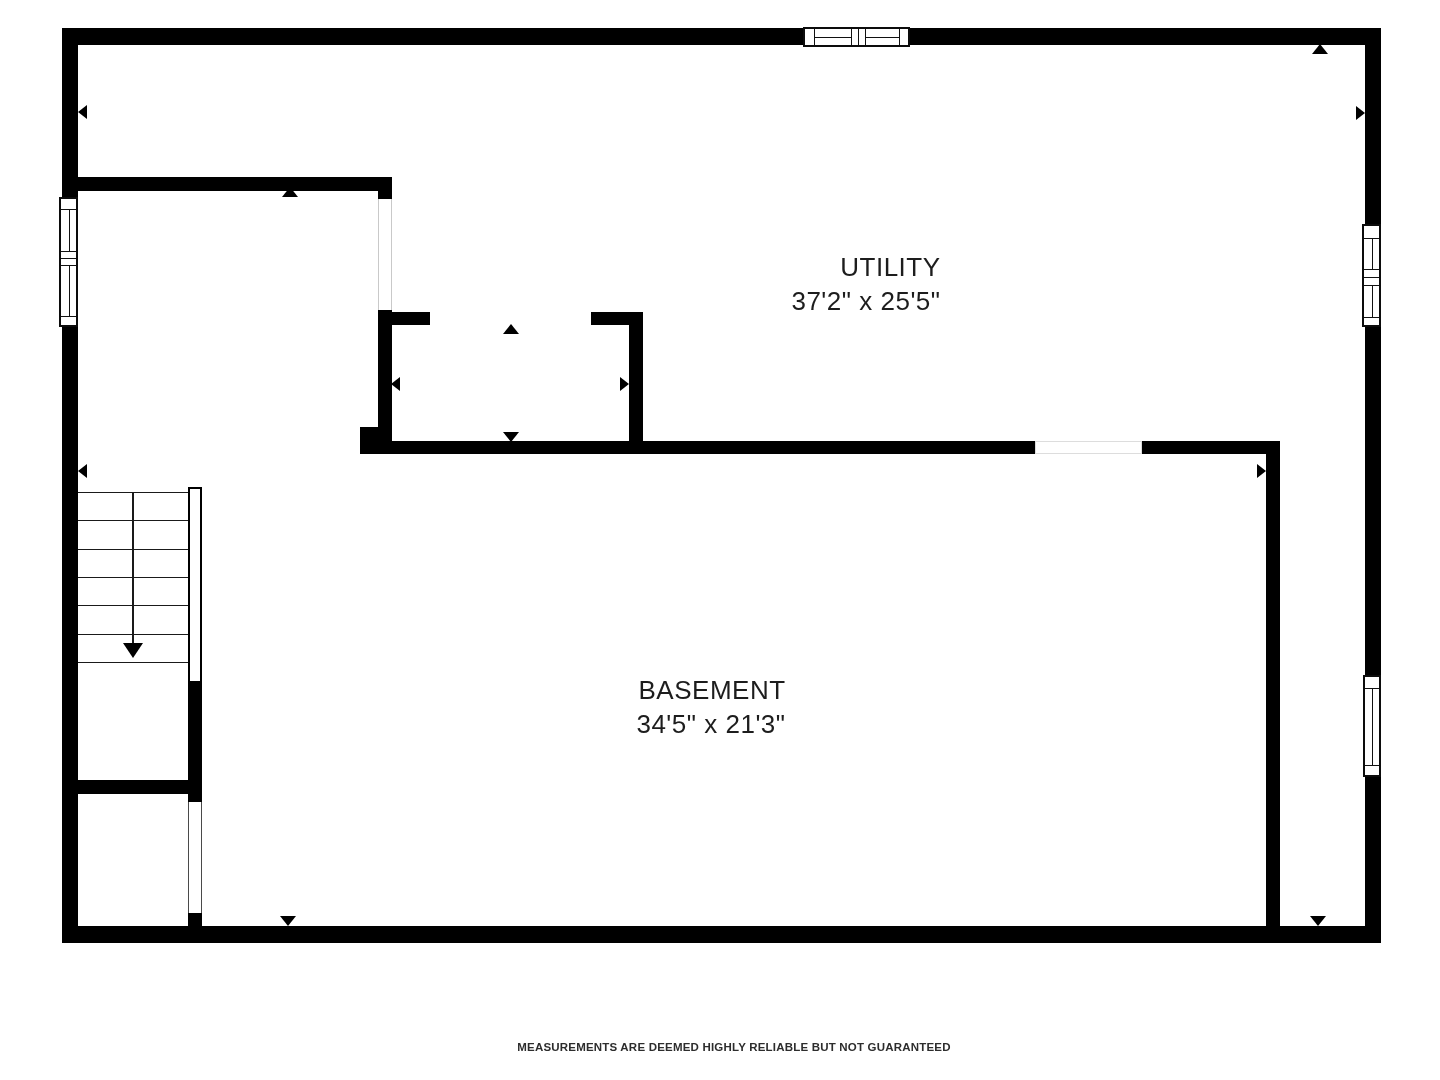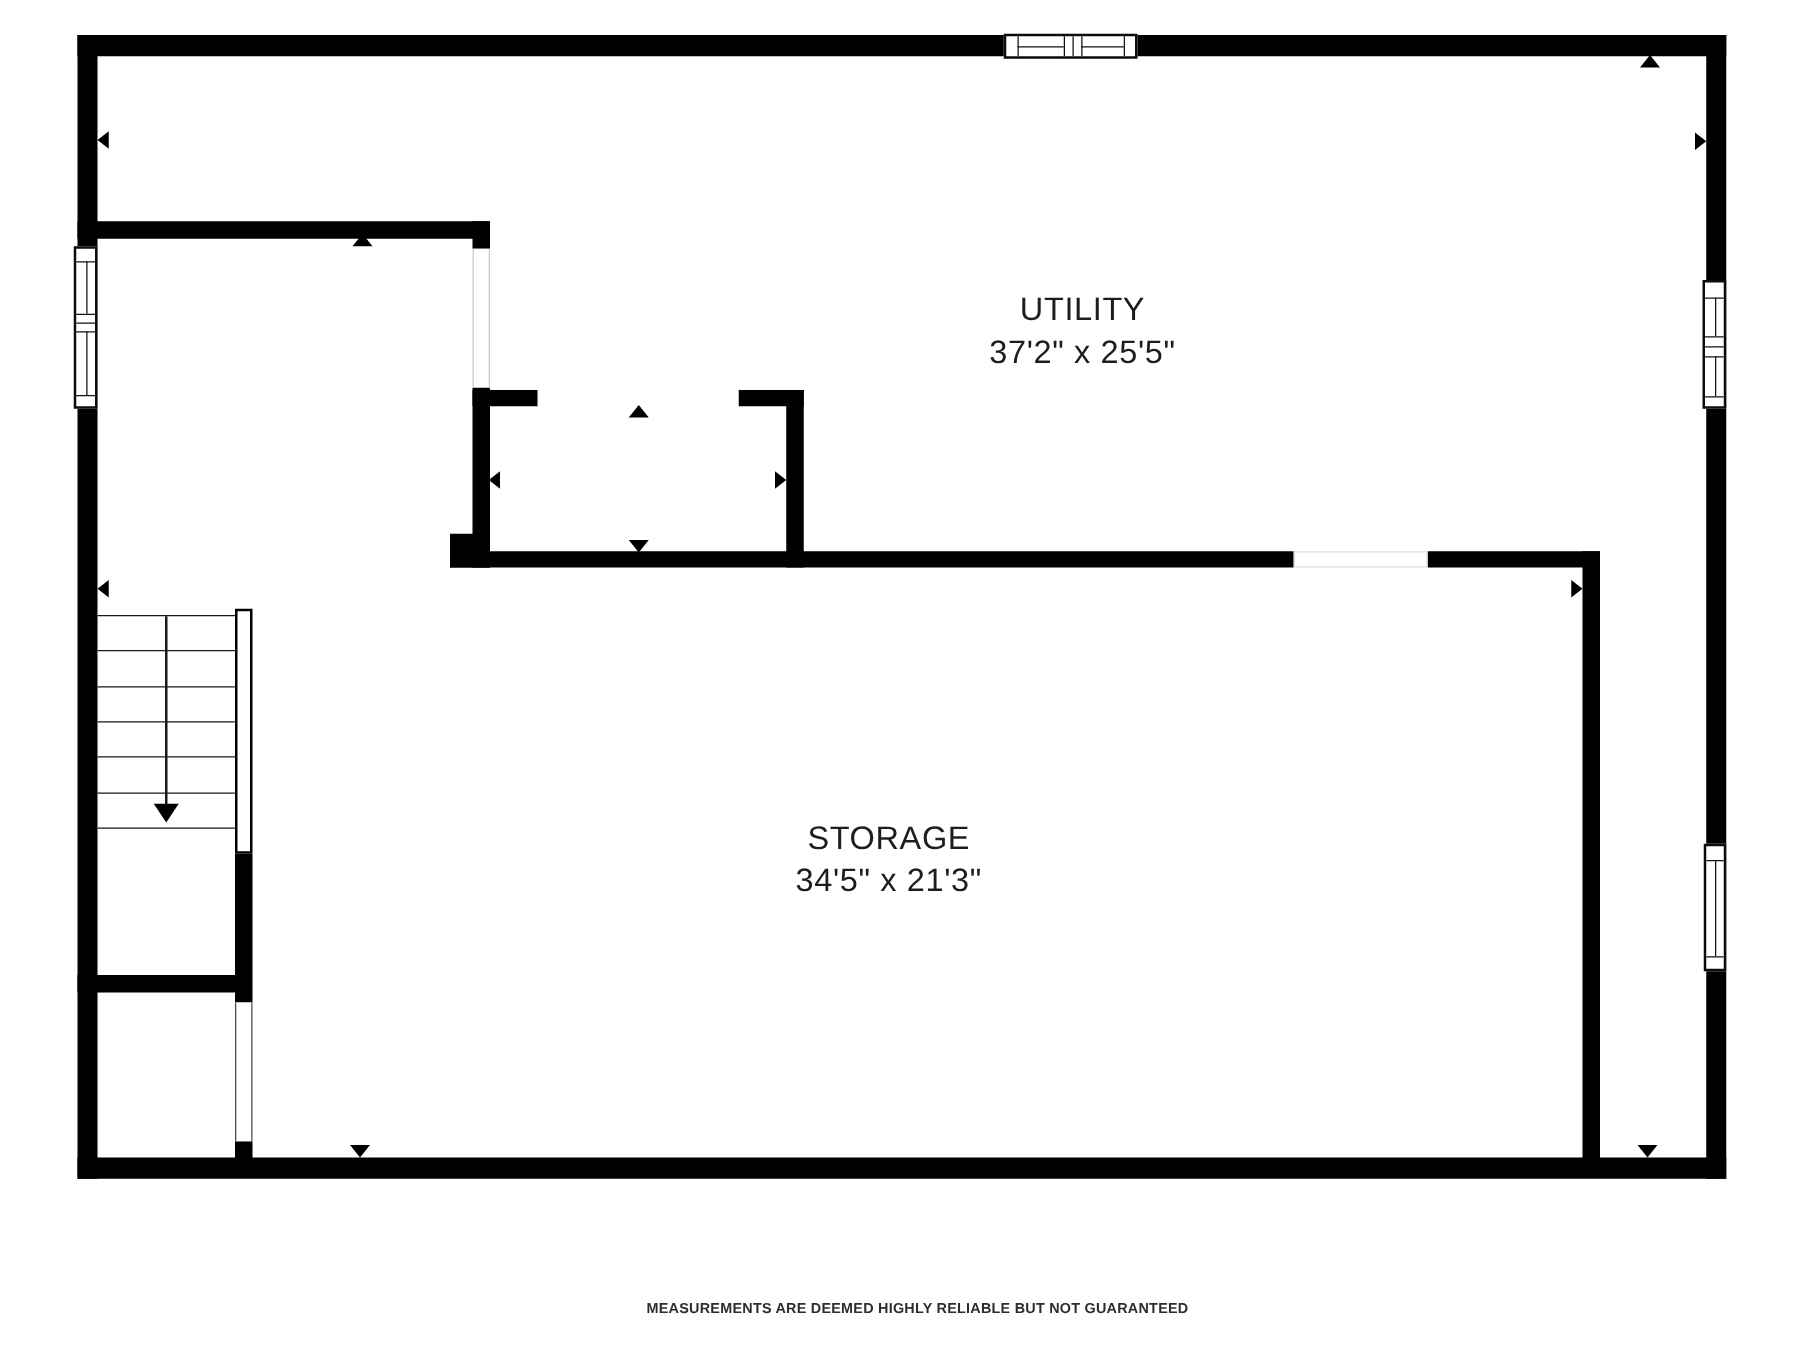--- a/index.html
+++ b/index.html
@@ -27,22 +27,22 @@
   
   .stairs{position:absolute;left:78px;top:492px;width:110px;height:171px;
     border-top:1.5px solid #1a1a1a;box-sizing:border-box;display:flex;flex-direction:column;}
   .tread{flex:1;border-bottom:1.5px solid #1a1a1a;box-sizing:border-box;}
   .runline{position:absolute;left:54px;top:0;width:1.5px;height:158px;background:#1a1a1a;}
   .run-arrowhead{position:absolute;left:45px;top:150px;width:0;height:0;
     border-left:10px solid transparent;border-right:10px solid transparent;border-top:15px solid #000;}
   .stringer{position:absolute;left:188px;top:487px;width:14px;height:196px;
     background:#ffffff;border:2px solid #000;box-sizing:border-box;}
   
-  .room-label{position:absolute;transform:translateX(-50%);text-align:center;
-    color:#1d1d1d;white-space:nowrap;}
+  .room-label{position:absolute;transform:translateX(-50%);text-align:right;
+    color:#1d1d1d;white-space:nowrap;margin-top:20px;}
   .room-label .name{font-size:26px;line-height:34px;letter-spacing:0.5px;}
   .room-label .dims{font-size:26px;line-height:34px;letter-spacing:0.5px;}
   .footer{position:absolute;left:734px;top:1041px;transform:translateX(-50%);
     font-size:11.5px;font-weight:700;letter-spacing:0.2px;color:#2d2d2d;white-space:nowrap;}
 </style>
 </head>
 <body>
 
 <div class="canvas">
 
@@ -131,19 +131,19 @@
   <div class="arr right" style="left:1257px;top:464px;"></div>
   <div class="arr left" style="left:78px;top:464px;"></div>
   <div class="arr down" style="left:280px;top:916px;"></div>
   <div class="arr down" style="left:1310px;top:916px;"></div>
 
   <div class="room-label" style="left:866px;top:230px;">
     <div class="name">UTILITY</div>
     <div class="dims">37'2" x 25'5"</div>
   </div>
   <div class="room-label" style="left:711px;top:653px;">
-    <div class="name">STORAGE</div>
+    <div class="name">BASEMENT</div>
     <div class="dims">34'5" x 21'3"</div>
   </div>
 
   <div class="footer">MEASUREMENTS ARE DEEMED HIGHLY RELIABLE BUT NOT GUARANTEED</div>
 
 </div>
 
 </body></html>

